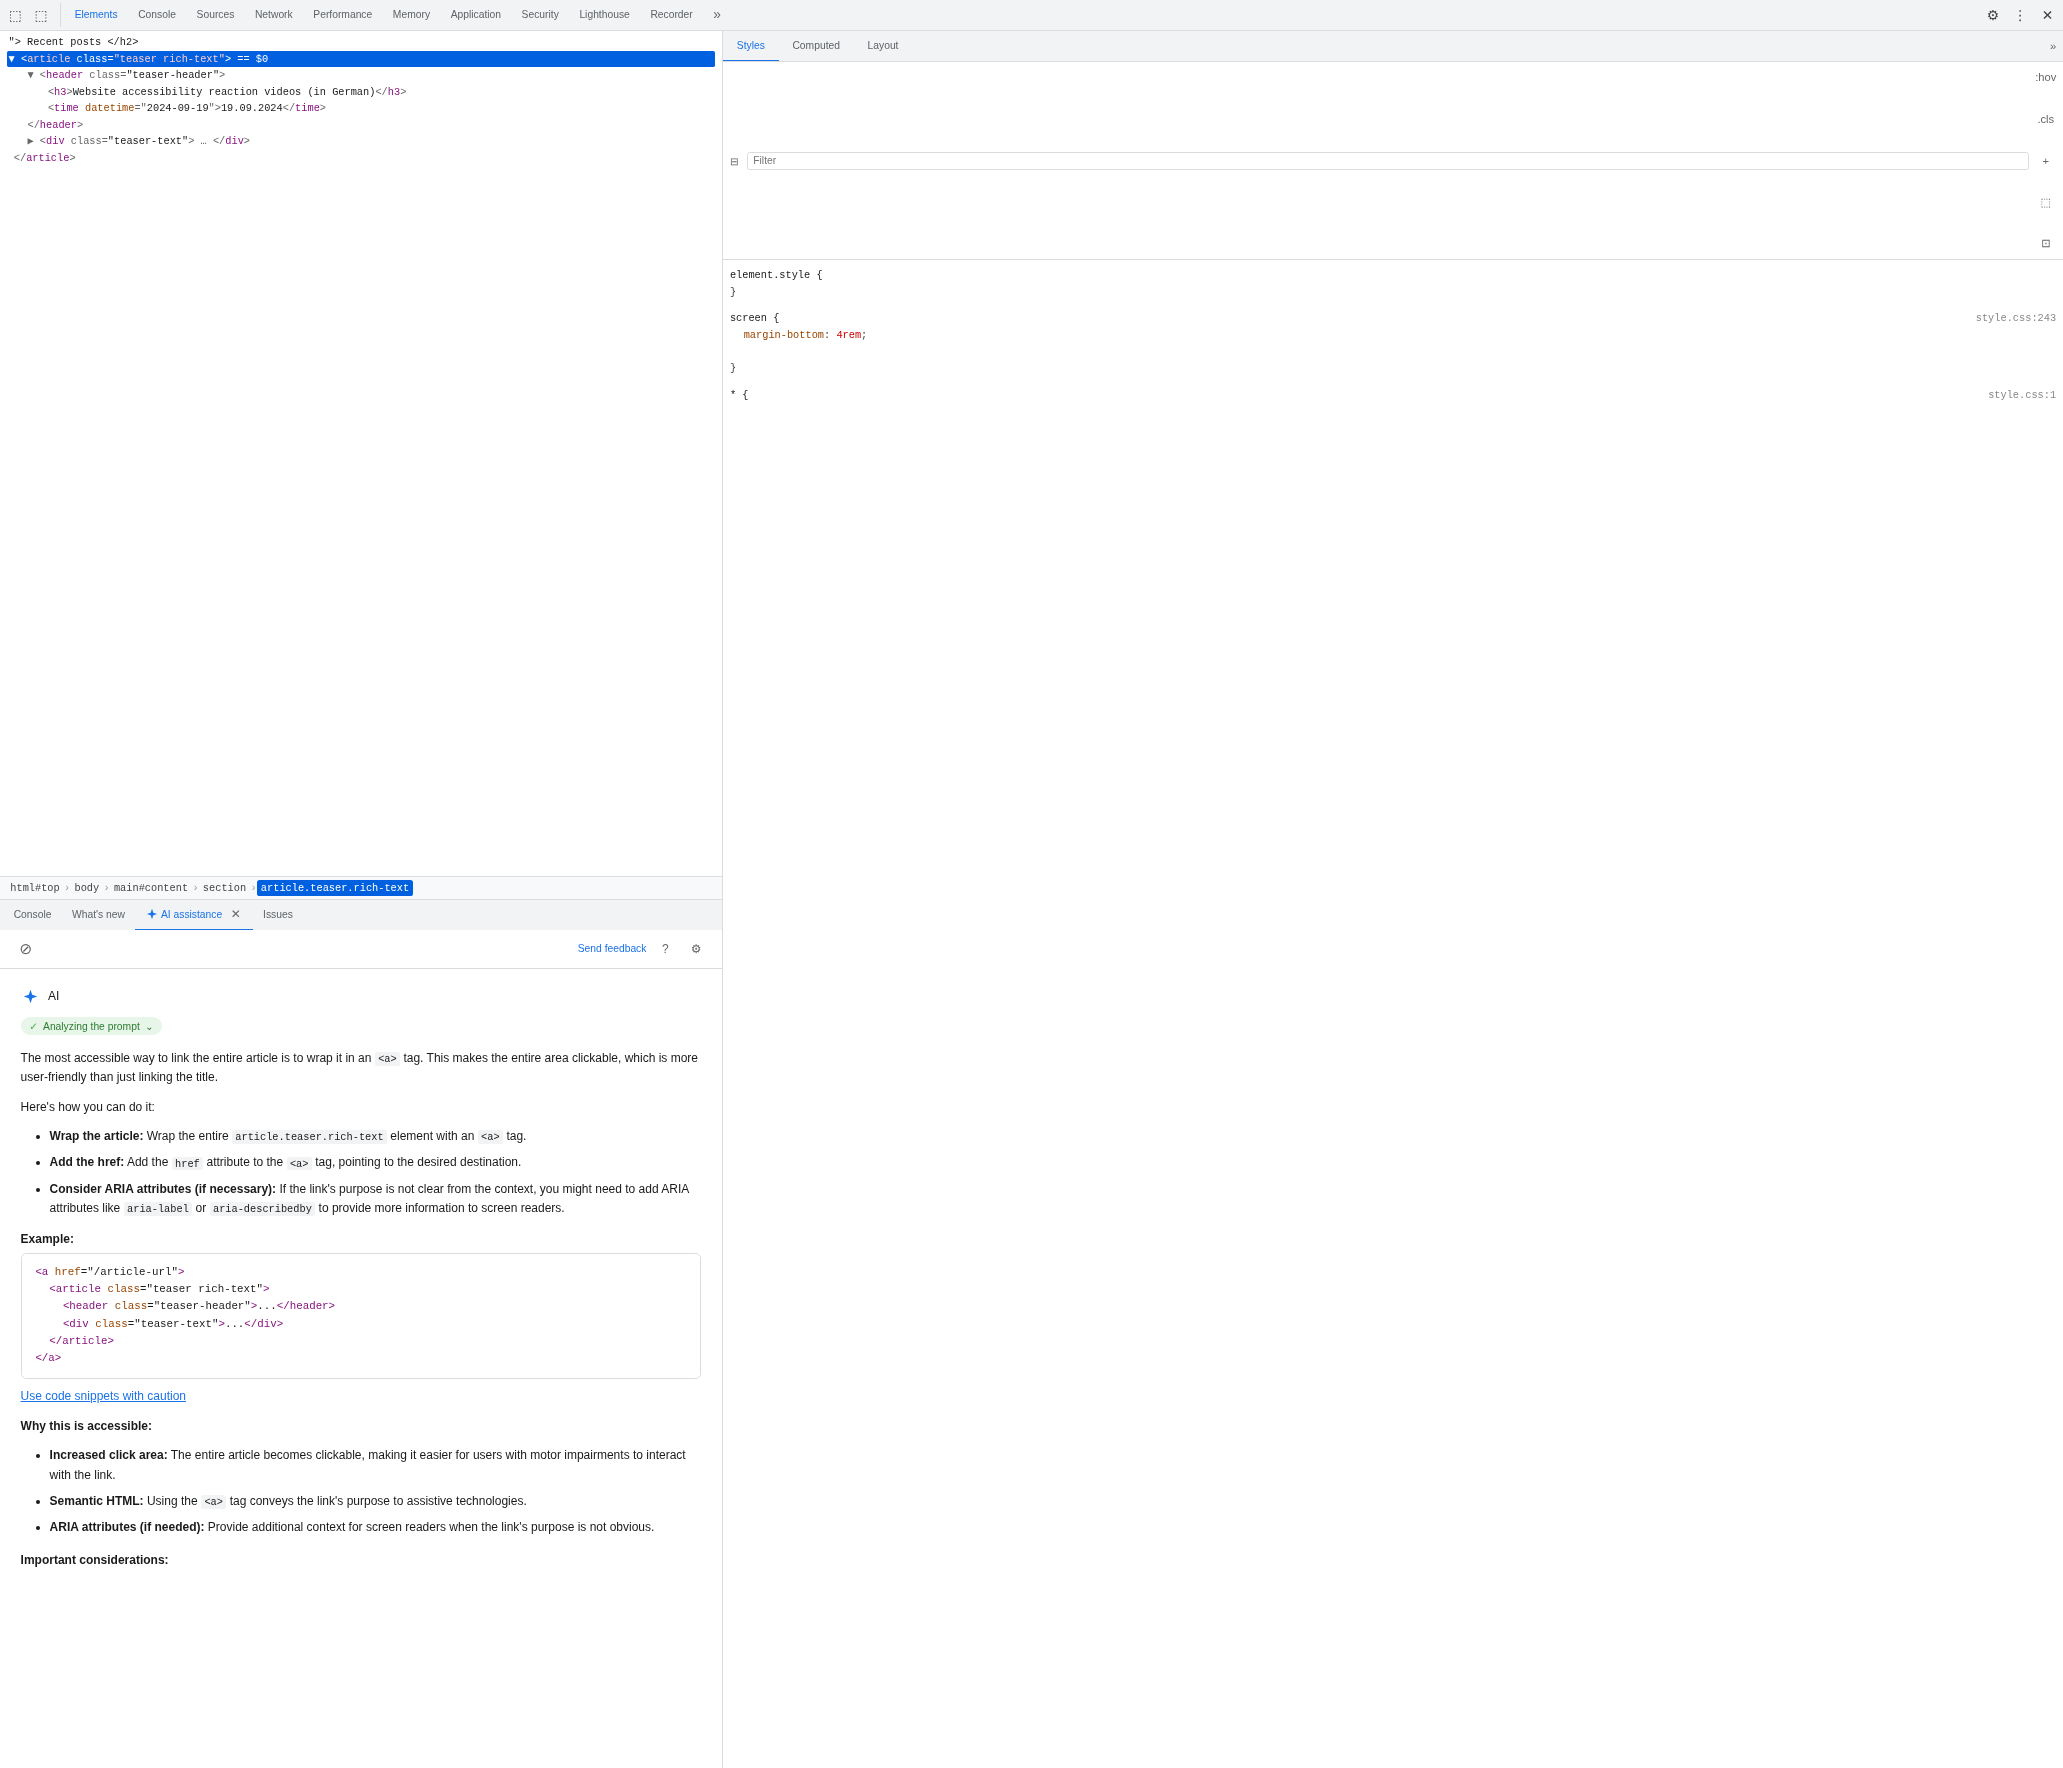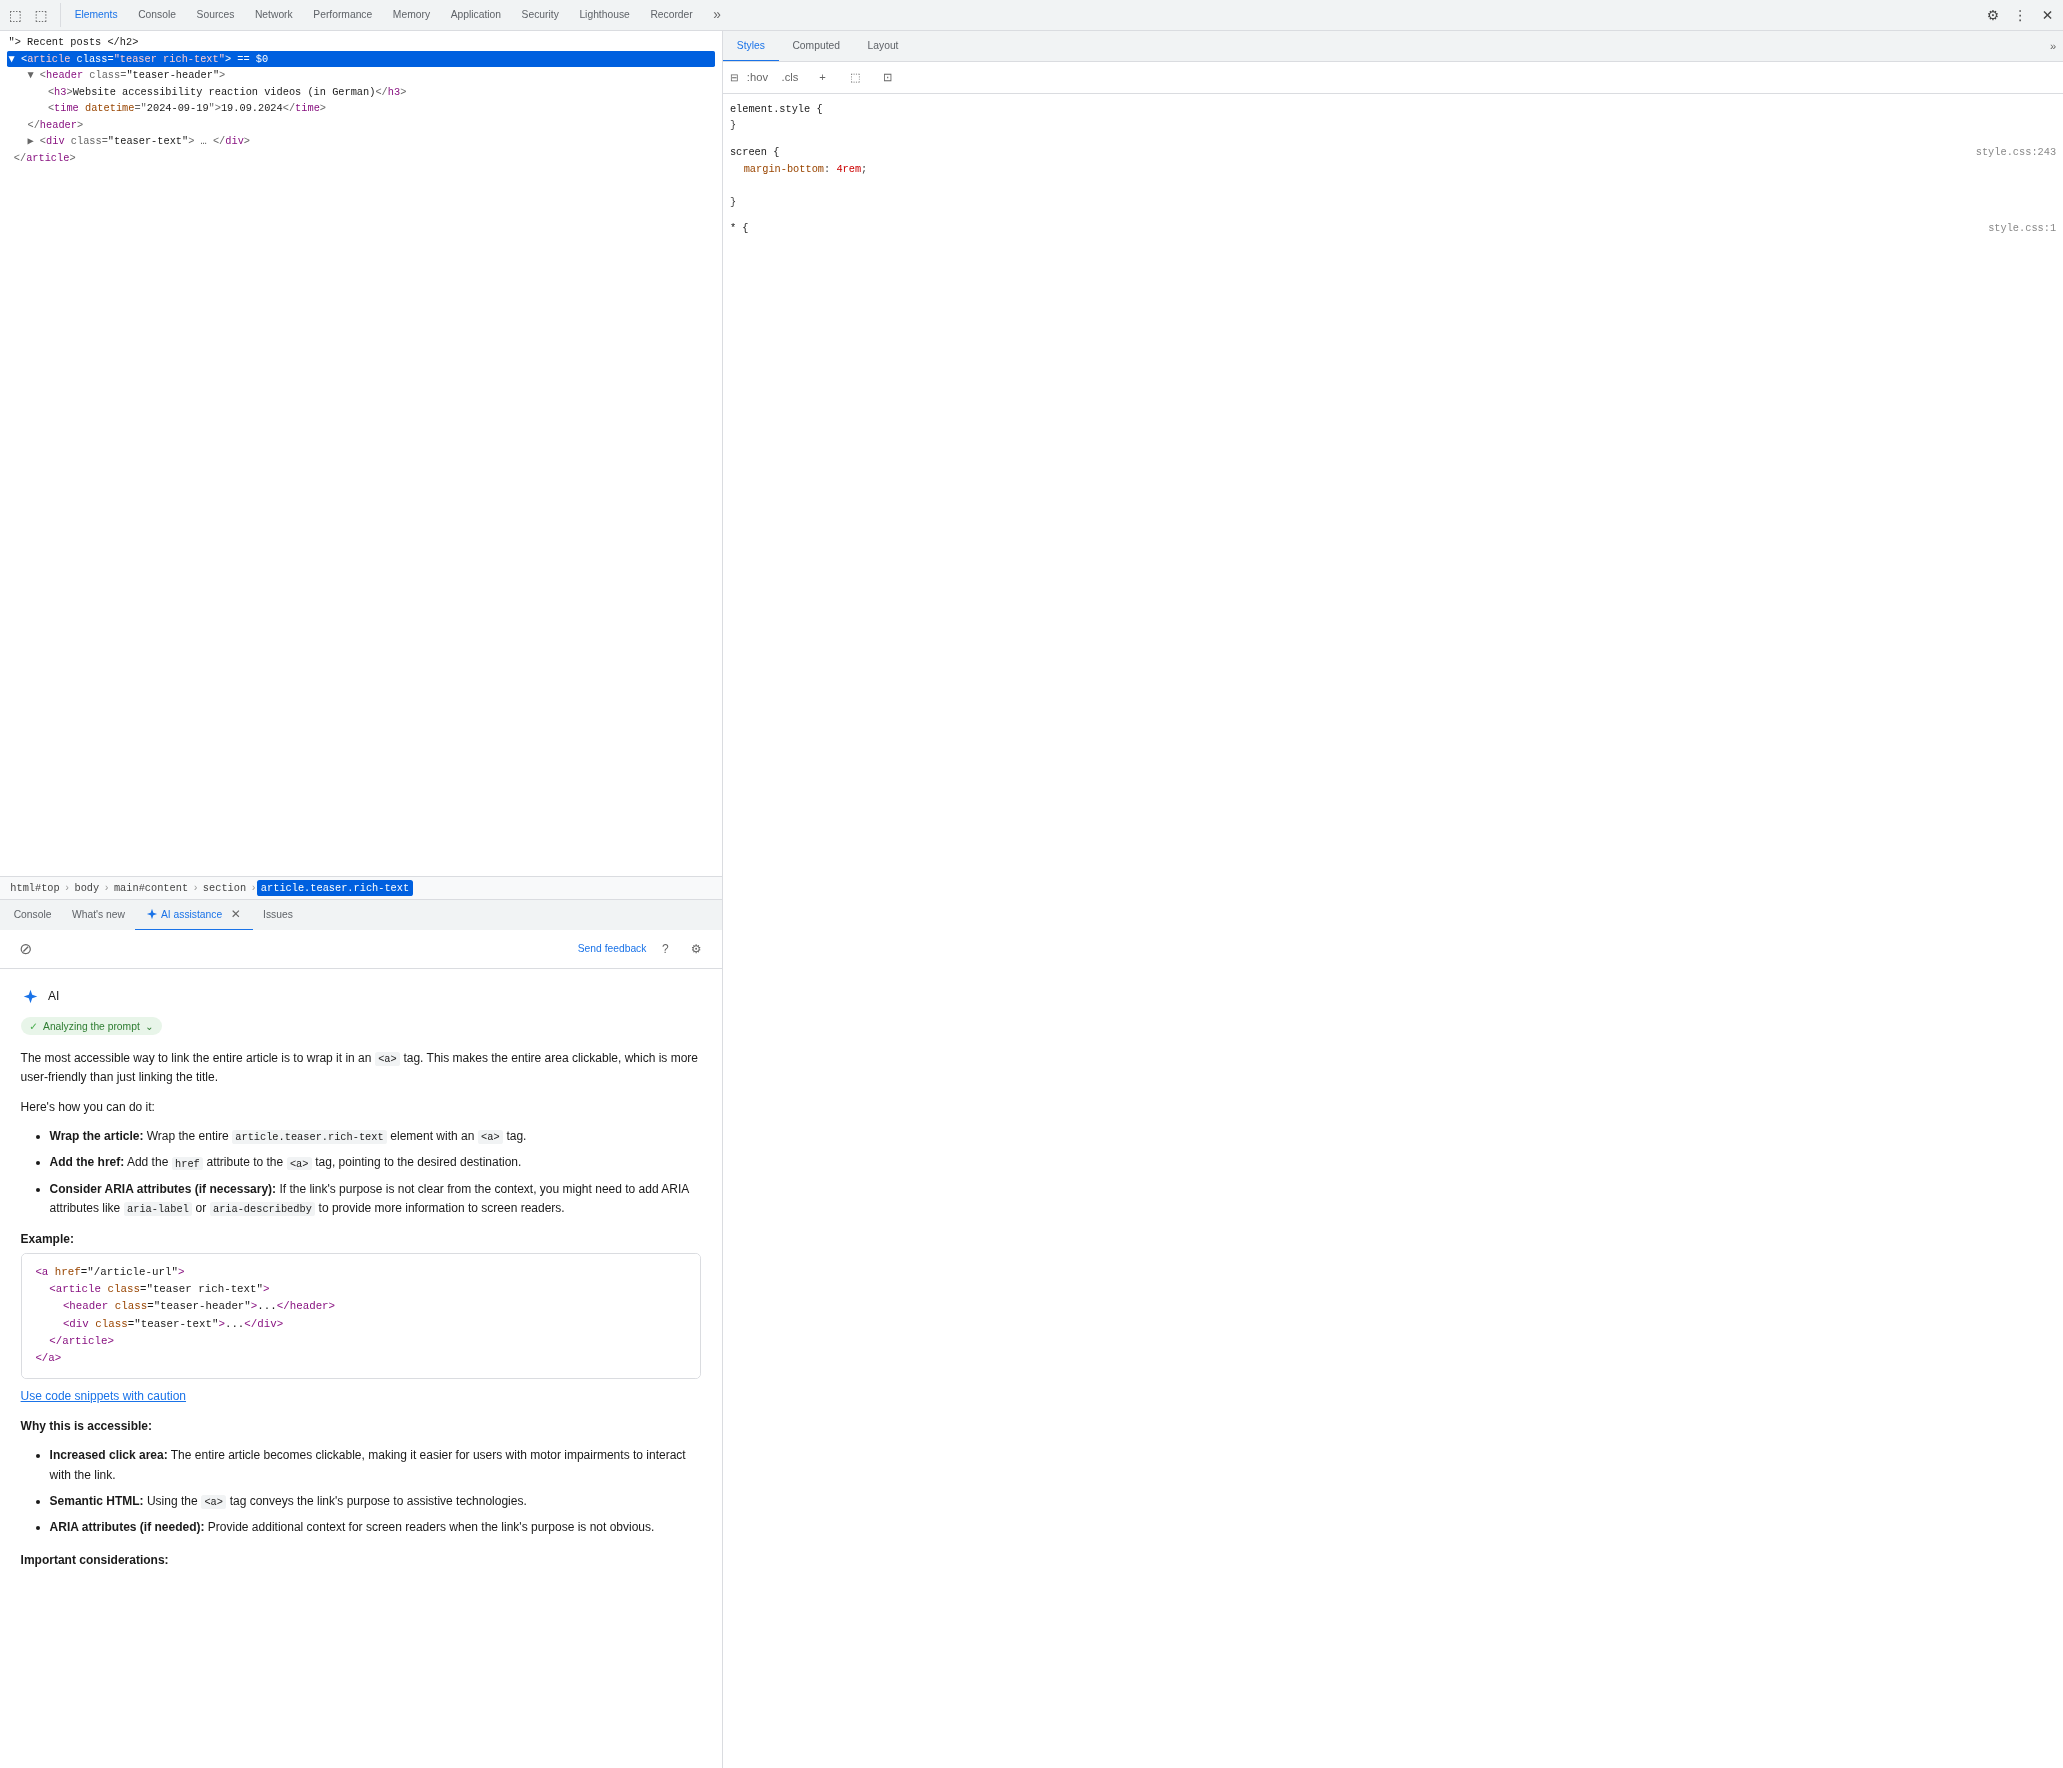--- a/index.html
+++ b/index.html
@@ -297,21 +297,21 @@
       gap: 6.9px;
     }
     .filter-input {
       flex: 1;
       border: 0.9px solid #dadce0;
       border-radius: 2.6px;
       padding: 2.6px 5.2px;
       font-size: 10.3px;
       background: #fff;
     }
-    .filter-icons { display: flex; gap: 12px; }
+    .filter-icons { display: flex; gap: 21px; flex-direction: column; }
     .filter-icon-btn {
       width: 20.6px; height: 20.6px;
       display: flex; align-items: center; justify-content: center;
       font-size: 11.2px; color: #666; cursor: pointer;
       border-radius: 2.6px; background: none; border: none;
     }
 
     .styles-content {
       flex: 1;
       overflow-y: auto;
@@ -534,20 +534,21 @@
         <span>Computed</span>
       </div>
       <div class="styles-tab">
         <span>Layout</span>
       </div>
       <div class="styles-more">»</div>
     </div>
 
     <div class="styles-filter">
       <span style="font-size:10.3px; color:#666; margin-right:1.7px;">⊟</span>
+      <input class="filter-input" type="text" placeholder="Filter" style="">
       <div class="filter-icons">
         <button class="filter-icon-btn">:hov</button>
         <button class="filter-icon-btn">.cls</button>
         <button class="filter-icon-btn">+</button>
         <button class="filter-icon-btn">⬚</button>
         <button class="filter-icon-btn">⊡</button>
       </div>
     </div>
 
     <div class="styles-content">

